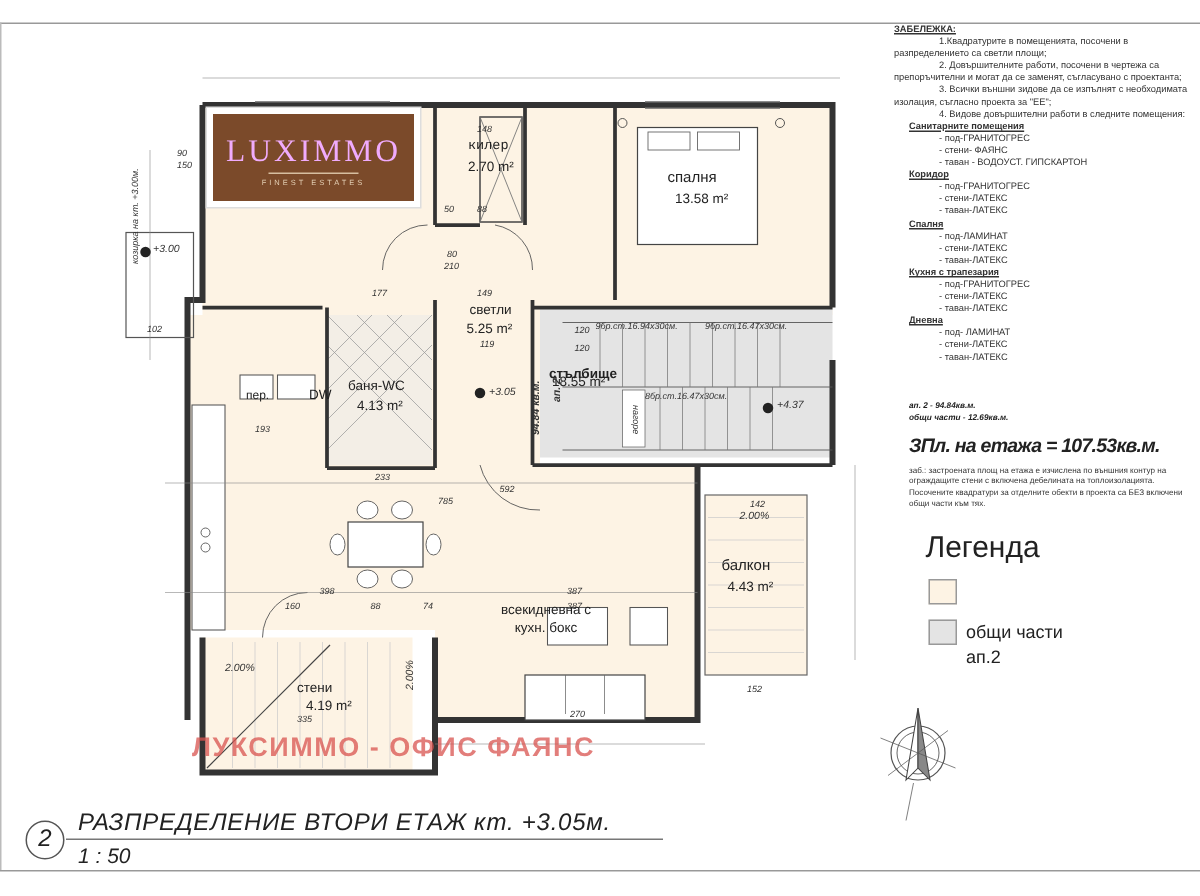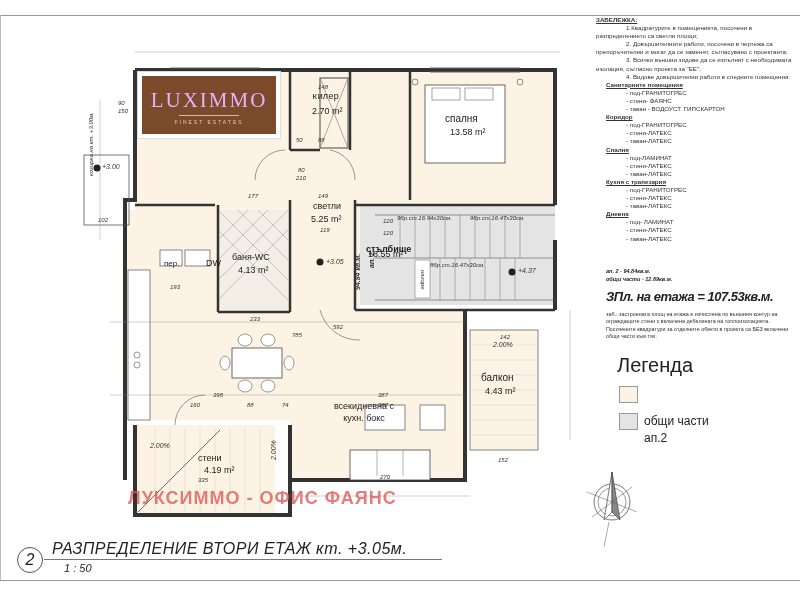--- a/index.html
+++ b/index.html
@@ -23,21 +23,21 @@
   .notes .it{margin-left:30px;}
   .apt{position:absolute;left:606px;top:267px;font-size:5.5px;font-style:italic;font-weight:bold;line-height:8px;}
   .total{position:absolute;left:606px;top:289px;font-size:13px;font-style:italic;font-weight:bold;letter-spacing:-0.5px;}
   .remark{position:absolute;left:606px;top:311px;width:194px;font-size:5.4px;line-height:7.4px;color:#333;}
   .legend-title{position:absolute;left:617px;top:354px;font-size:20px;color:#222;}
   .sw{position:absolute;width:17px;height:15px;border:1px solid #999;}
   .sw-label{position:absolute;font-size:12px;color:#222;}
   .title-circle{position:absolute;left:17px;top:547px;width:24px;height:24px;border:1px solid #555;border-radius:50%;font-size:16px;font-style:italic;text-align:center;line-height:24px;}
   .title{position:absolute;left:52px;top:540px;font-size:16px;font-style:italic;letter-spacing:0.5px;white-space:nowrap;}
   .title-line{position:absolute;left:44px;top:559px;width:398px;height:1px;background:#777;}
-  .scale{position:absolute;left:64px;top:562px;font-size:11px;font-style:italic;}
+  .scale{position:absolute;left:52px;top:562px;font-size:14px;font-style:italic;}
 </style>
 </head>
 <body>
 
 <div class="frame-top"></div>
 <div class="frame-bottom"></div>
 <div class="frame-left"></div>
 
 <svg class="plan" width="800" height="597">
 

